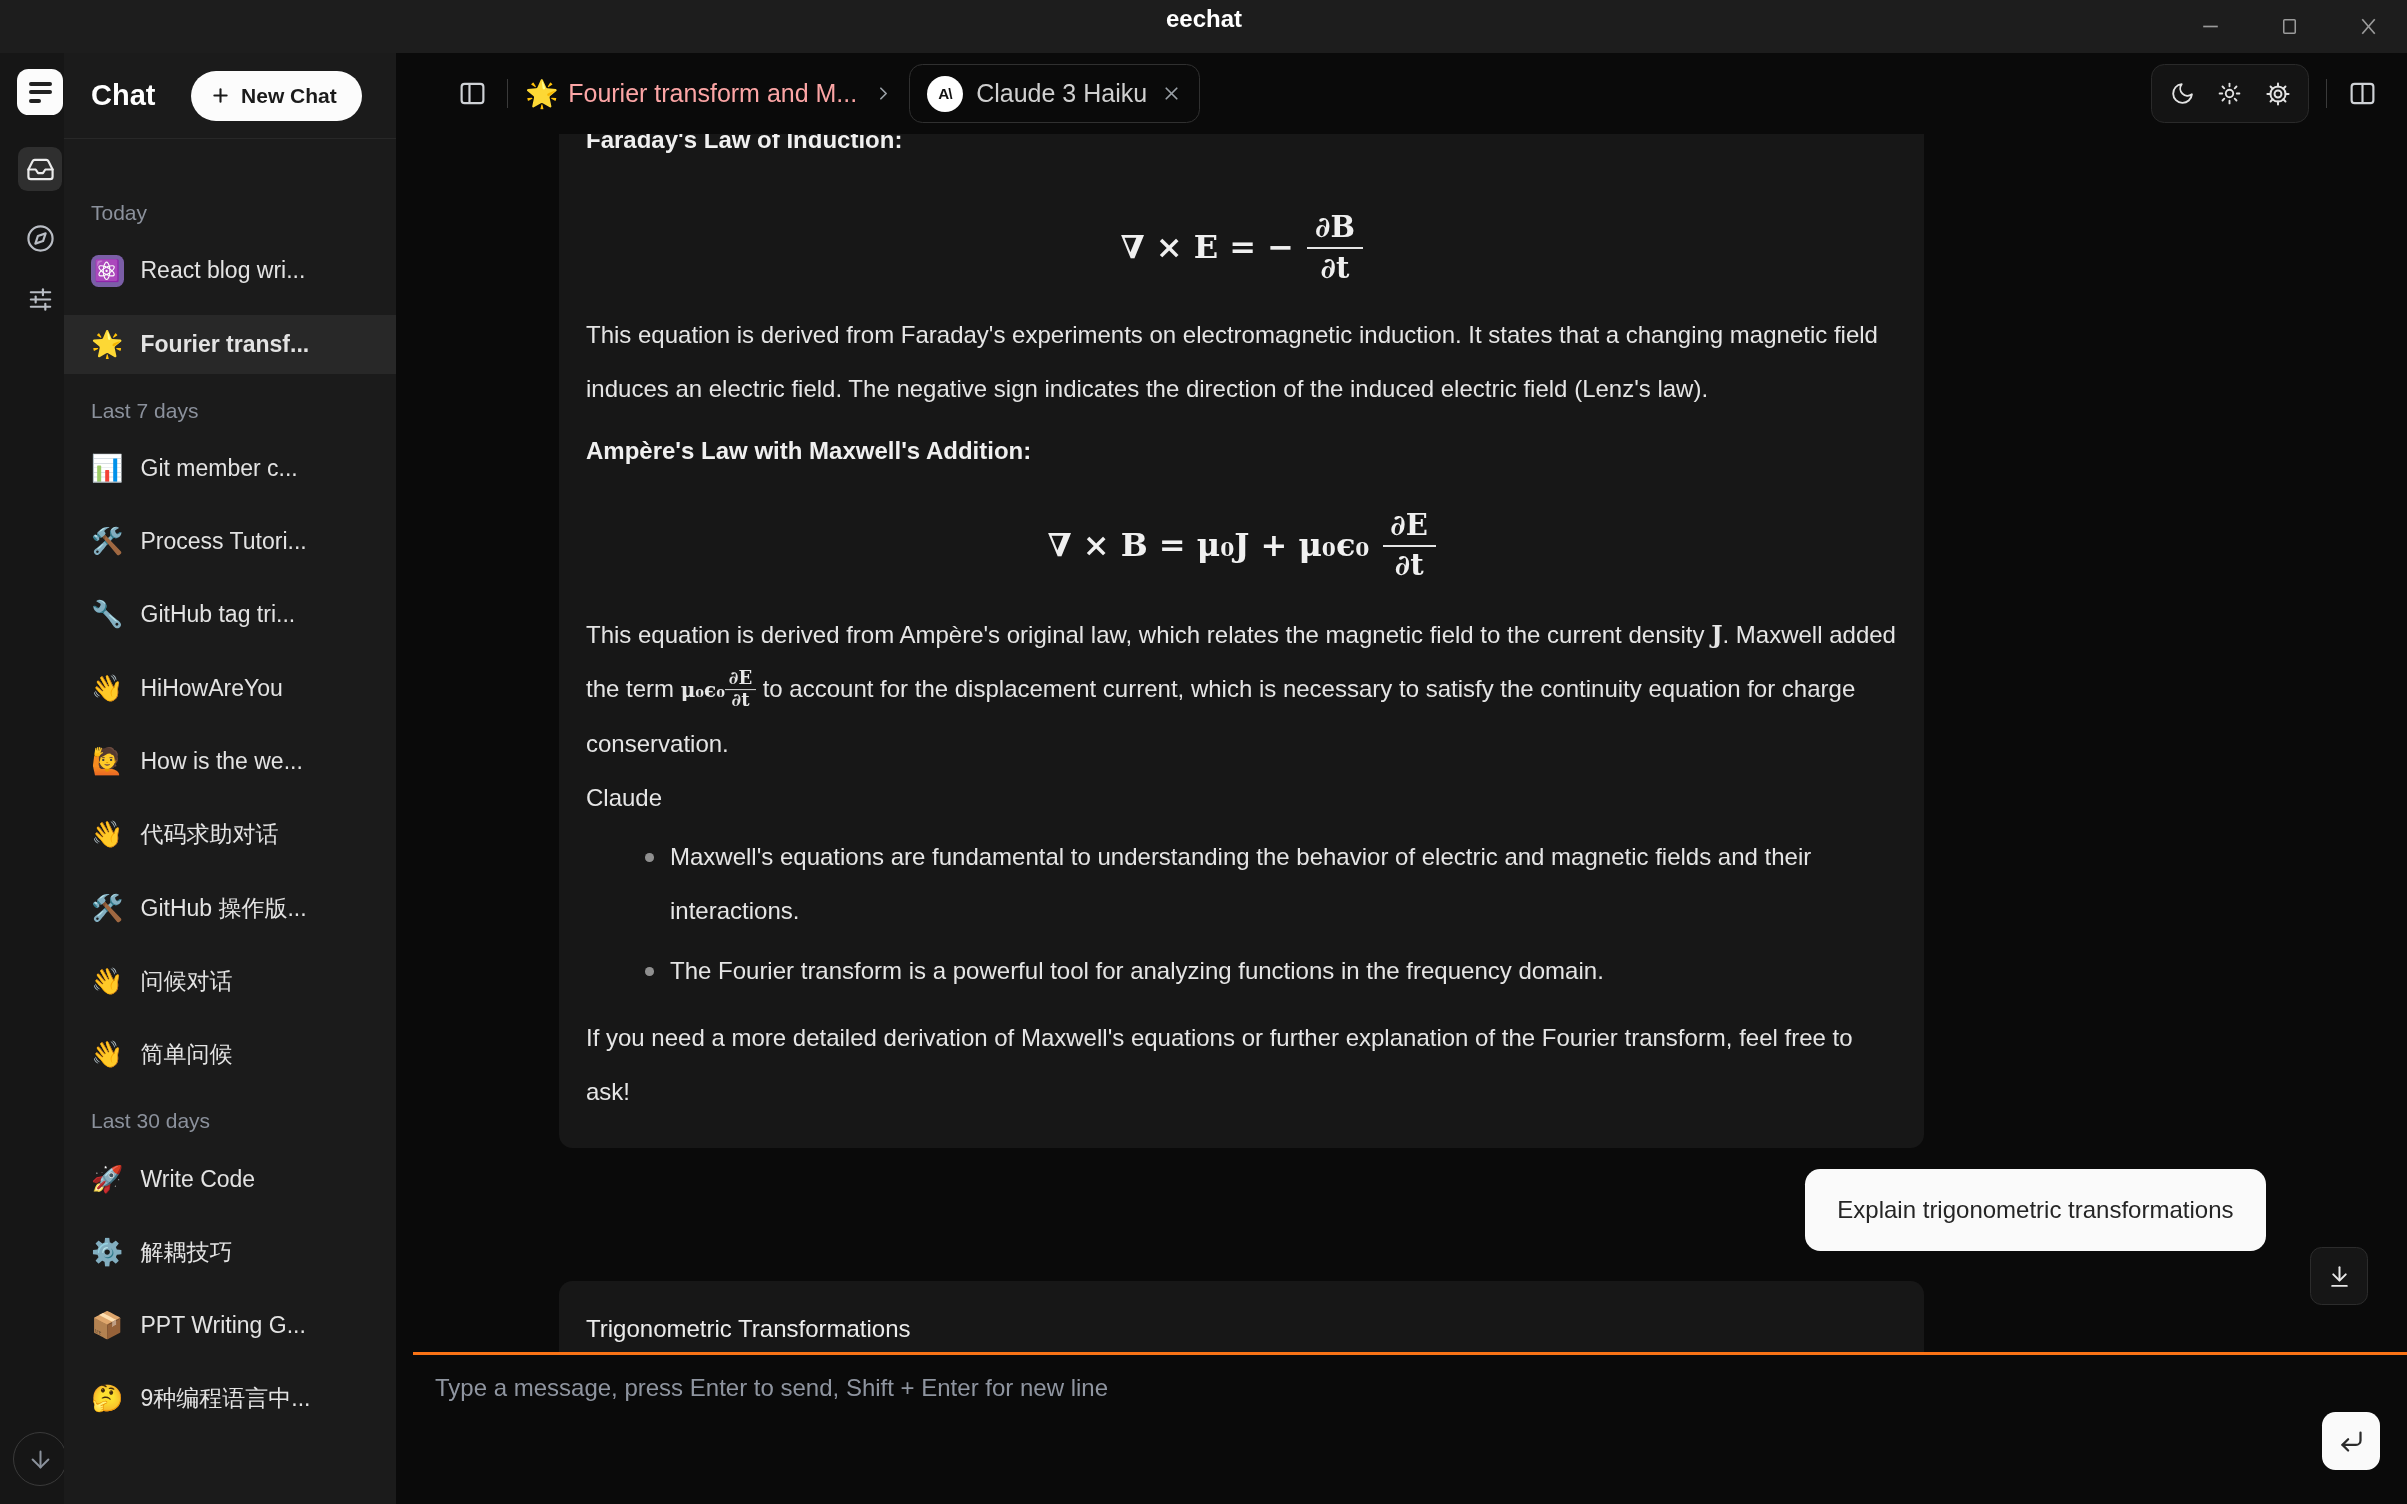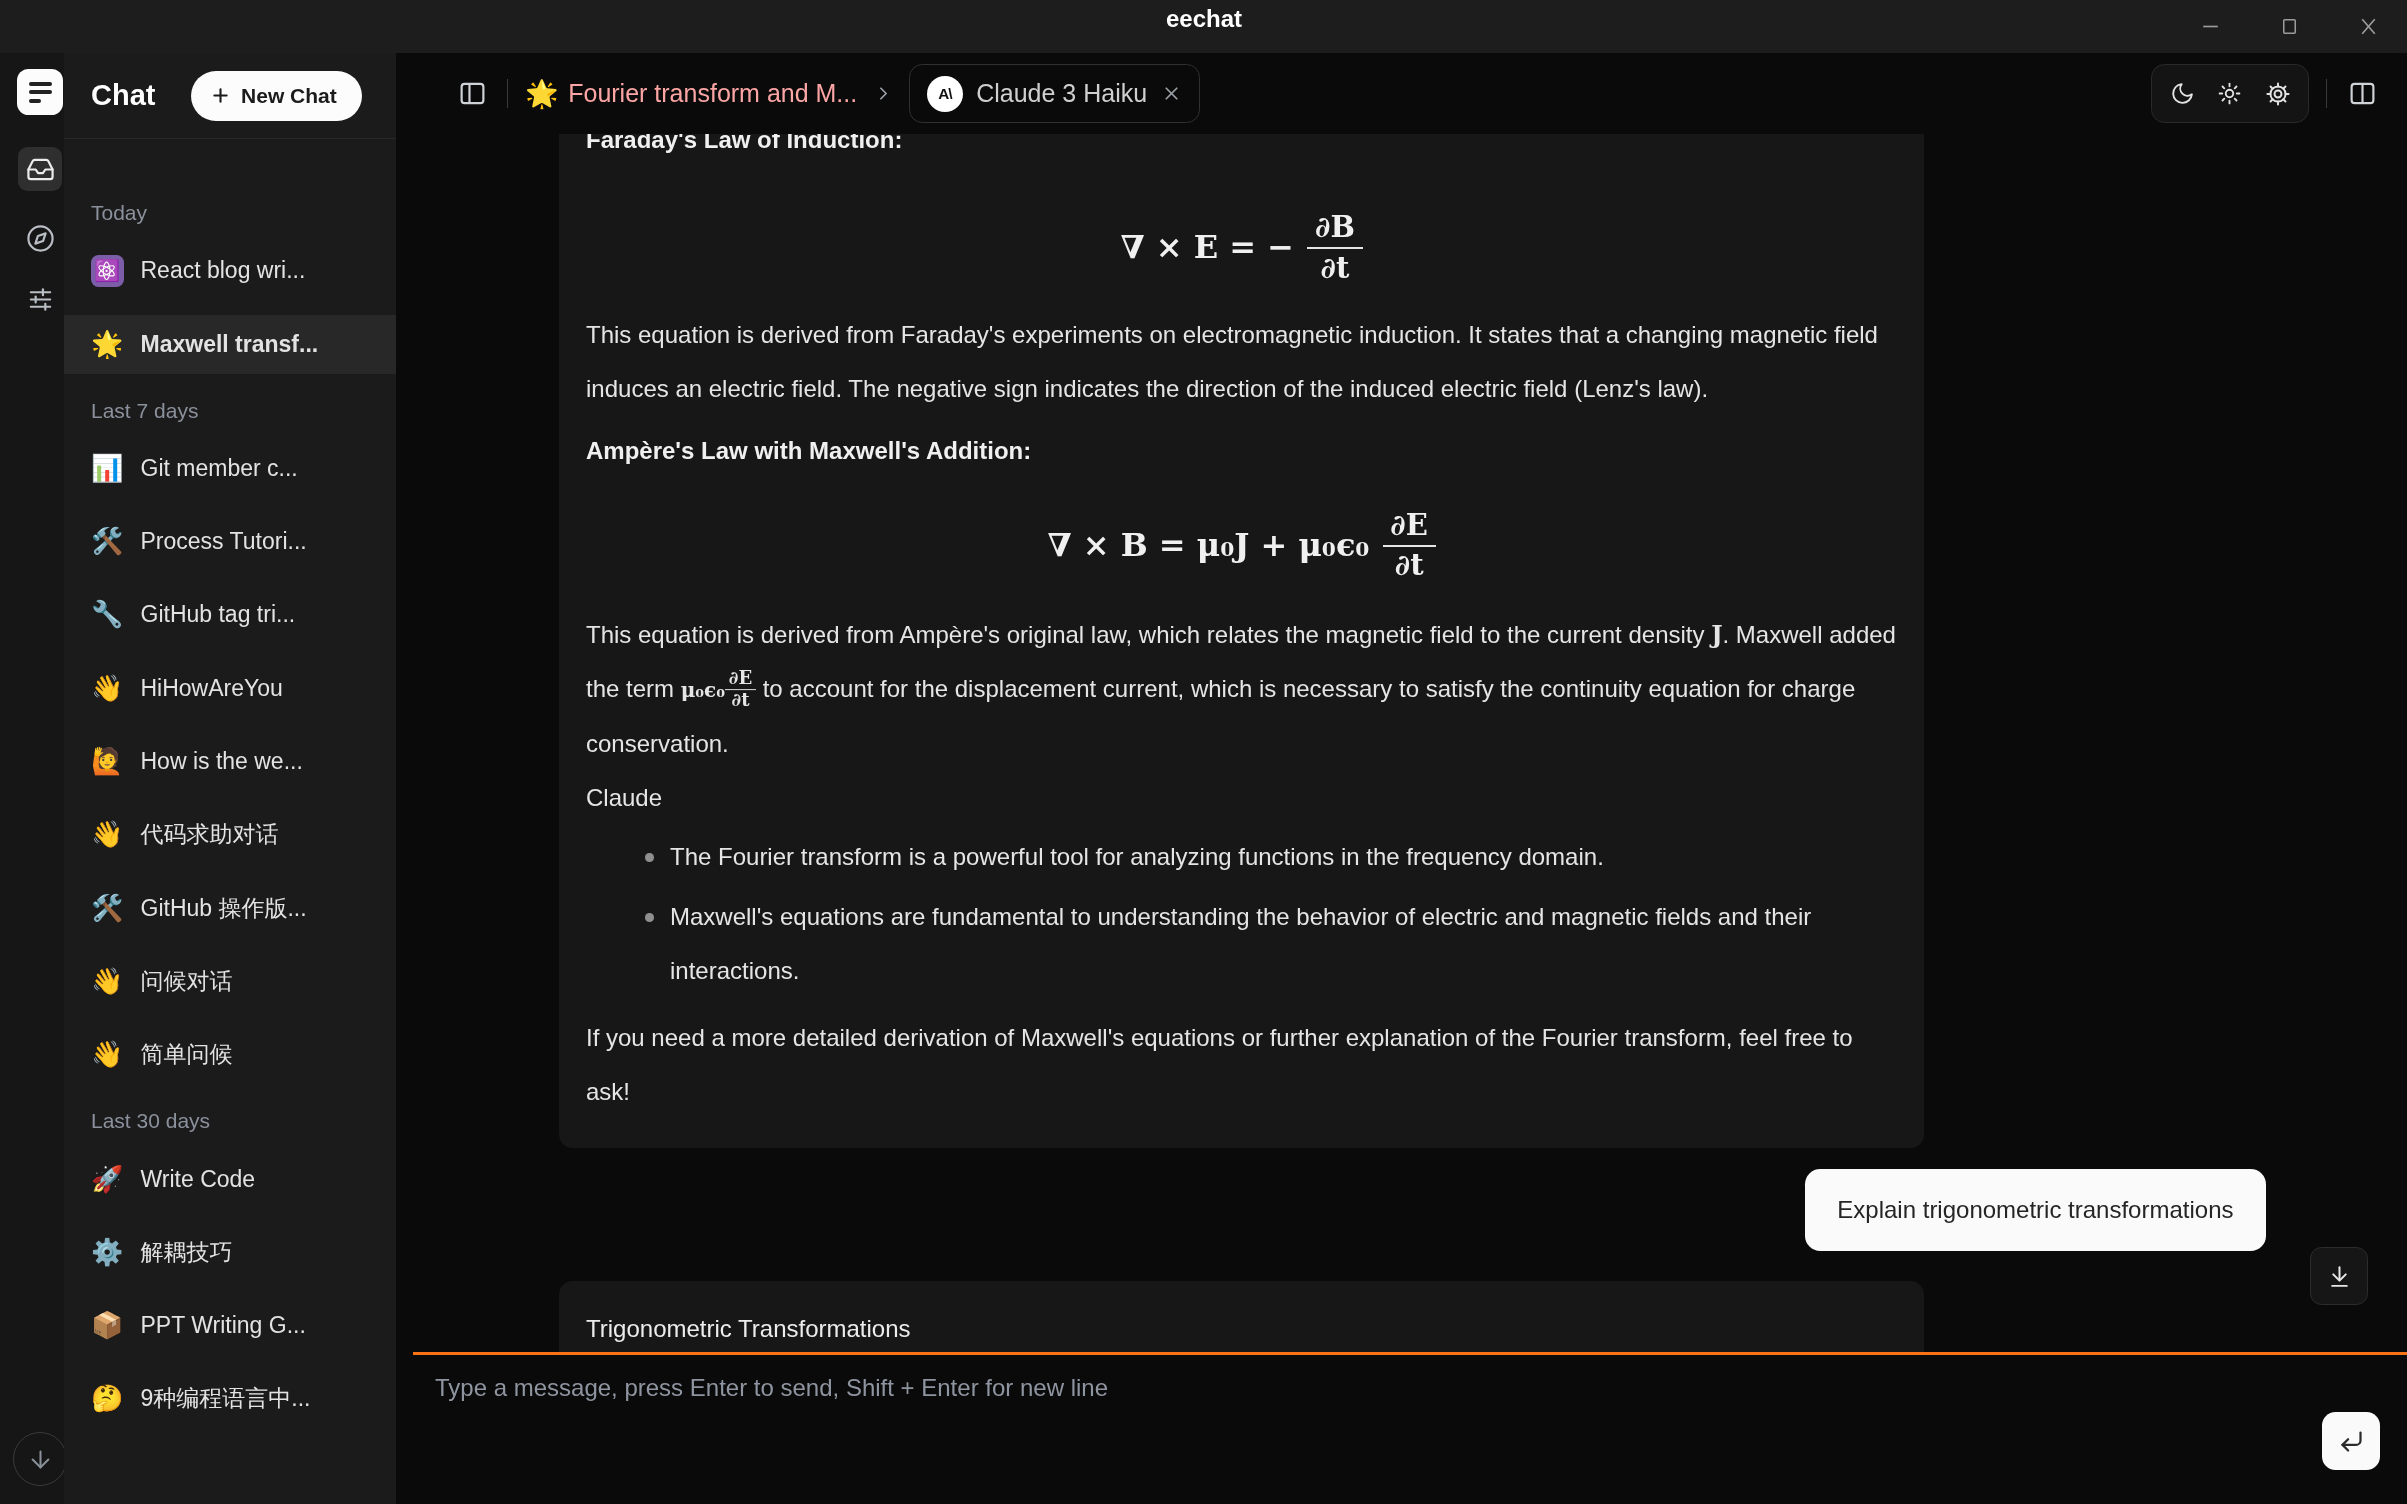--- a/index.html
+++ b/index.html
@@ -174,21 +174,21 @@
   </div>
 
   <div class="sb-list">
     <div class="sec-label">Today</div>
     <div class="sb-item">
       <span class="emoji em-atom">⚛️</span>
       <span>React blog wri...</span>
     </div>
     <div class="sb-item sel">
       <span class="emoji em-gold">🌟</span>
-      <span>Maxwell transf...</span>
+      <span>Fourier transf...</span>
     </div>
 
     <div class="sec-label">Last 7 days</div>
     <div class="sb-item">
       <span class="emoji em-chart">📊</span>
       <span>Git member c...</span>
     </div>
     <div class="sb-item">
       <span class="emoji em-gray">🛠️</span>
       <span>Process Tutori...</span>
@@ -335,22 +335,22 @@
           <span class="fnum">∂E</span>
           <span class="fden">∂t</span>
         </span>
       </div>
       <p class="p2"><span>This equation is derived from Ampère's original law, which relates the magnetic field to the current density </span><span class="mserif">J</span><span>. Maxwell added the term </span><span class="mserif" style="font-size:20px">μ₀ϵ₀</span><span class="ifrac mserif">
             <span class="fnum">∂E</span>
             <span class="fden">∂t</span>
           </span><span> to account for the displacement current, which is necessary to satisfy the continuity equation for charge conservation.</span></p>
       <p>Claude</p>
       <ul>
+        <li>Maxwell's equations are fundamental to understanding the behavior of electric and magnetic fields and their interactions.</li>
         <li>The Fourier transform is a powerful tool for analyzing functions in the frequency domain.</li>
-        <li>Maxwell's equations are fundamental to understanding the behavior of electric and magnetic fields and their interactions.</li>
       </ul>
       <p class="closing">If you need a more detailed derivation of Maxwell's equations or further explanation of the Fourier transform, feel free to ask!</p>
     </div>
 
     <div class="user-bubble">Explain trigonometric transformations</div>
 
     <div class="scroll-btn">
       <svg width="25" height="25" viewBox="0 0 24 24" fill="none" stroke="currentColor" stroke-width="1.9" stroke-linecap="round" stroke-linejoin="round">
           <path d="M12 3v12"></path>
           <path d="m6 10 6 6 6-6"></path>

